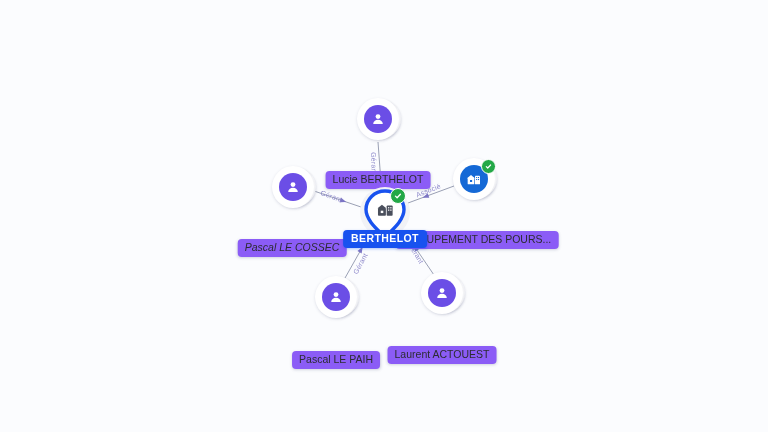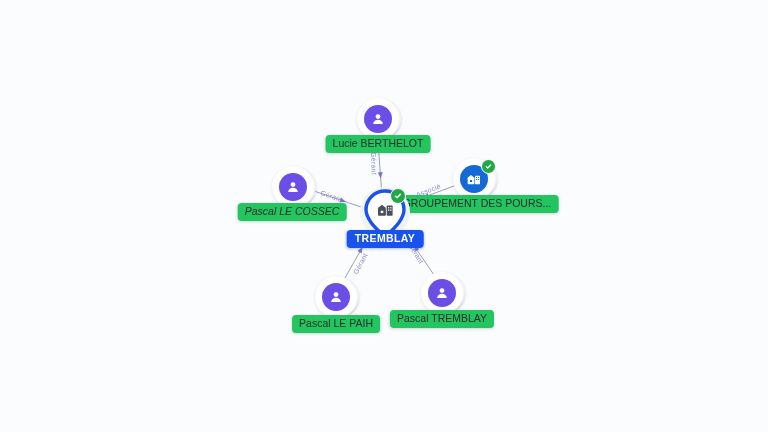--- a/index.html
+++ b/index.html
@@ -76,28 +76,29 @@
     border: 1.6px solid #ffffff;
     display: flex;
     align-items: center;
     justify-content: center;
   }
 
   
   .node-label {
     position: absolute;
     transform: translateX(-50%);
-    background: #22c55e;
+    background: #8b5cf6;
     border-radius: 4px;
     padding: 3px 7px 4px 7px;
     font-size: 10.5px;
     color: #2c2c32;
     white-space: nowrap;
     box-shadow: 0 1px 3px rgba(60,70,110,.22);
     line-height: 1;
+    margin-top: 36px;
   }
 
   
   .pin-wrap {
     position: absolute;
     left: -22px; top: -24px;
     width: 44px; height: 52px;
   }
   .pin-halo {
     position: absolute;
@@ -236,21 +237,21 @@
           <div class="stack-card c2"></div>
           <div class="stack-card c3"></div>
           <div class="node-disc person" style="background: rgb(107, 78, 230);">
             <svg width="16" height="16" viewBox="0 0 24 24">
   <circle cx="12" cy="8.4" r="3.6" fill="#ffffff"></circle>
   <path d="M4.8 19.5 C4.8 15.4 8 13 12 13 C16 13 19.2 15.4 19.2 19.5 Z" fill="#ffffff"></path>
 </svg>
           </div>
         </div>
       </div>
-      <div class="node-label" style="left: 442px; top: 310px;">Pascal TREMBLAY</div>
+      <div class="node-label" style="left: 442px; top: 310px;">Laurent ACTOUEST</div>
     </div>
 
   <div class="node" id="center-node" style="left: 385px; top: 212px;">
     <div class="pin-wrap">
       <div class="pin-halo"></div>
       <svg width="44" height="52" viewBox="0 0 44 52" style="position:absolute;left:0;top:0;">
         <path d="M22 3 C11.5 3 3 11.3 3 21.6 C3 32.5 15 42 22 49 C29 42 41 32.5 41 21.6 C41 11.3 32.5 3 22 3 Z" fill="#ffffff" stroke="#1852ef" stroke-width="3.4"></path>
       </svg>
       <svg width="19" height="19" viewBox="0 0 24 24" style="position:absolute;left:12.5px;top:12px;">
         <rect x="2.5" y="10" width="10" height="10" rx="1" fill="#4a4f5c"></rect>
@@ -261,16 +262,16 @@
         <rect x="15.2" y="12" width="1.6" height="1.6" fill="#ffffff"></rect>
         <rect x="18" y="12" width="1.6" height="1.6" fill="#ffffff"></rect>
         <rect x="6" y="13.5" width="3.2" height="3" fill="#ffffff"></rect>
       </svg>
       <div class="pin-badge">
         <svg width="8" height="8" viewBox="0 0 12 12">
           <path d="M2.2 6.2 L4.7 8.6 L9.6 3.4" stroke="#ffffff" stroke-width="2" fill="none" stroke-linecap="round" stroke-linejoin="round"></path>
         </svg>
       </div>
     </div>
-    <div class="pin-label" id="center-label" style="left: 0px; top: 18px; background: rgb(24, 82, 239); color: rgb(255, 255, 255);">TREMBLAY</div>
+    <div class="pin-label" id="center-label" style="left: 0px; top: 18px; background: rgb(24, 82, 239); color: rgb(255, 255, 255);">BERTHELOT</div>
   </div>
 
 </div>
 
 </body></html>

